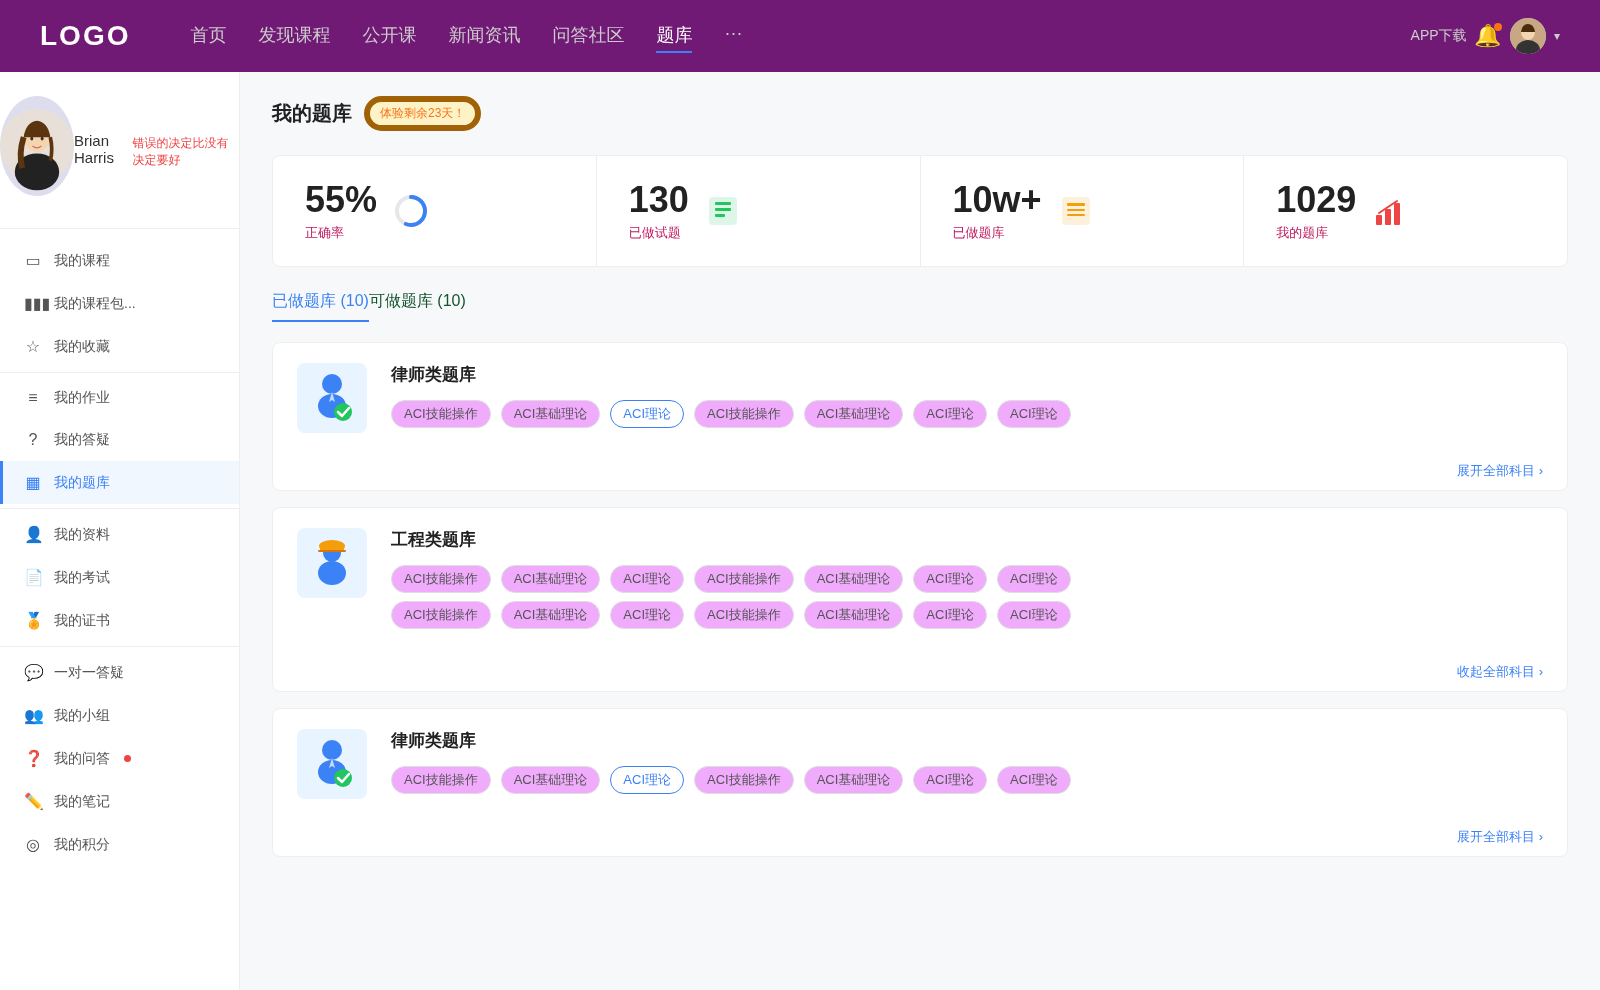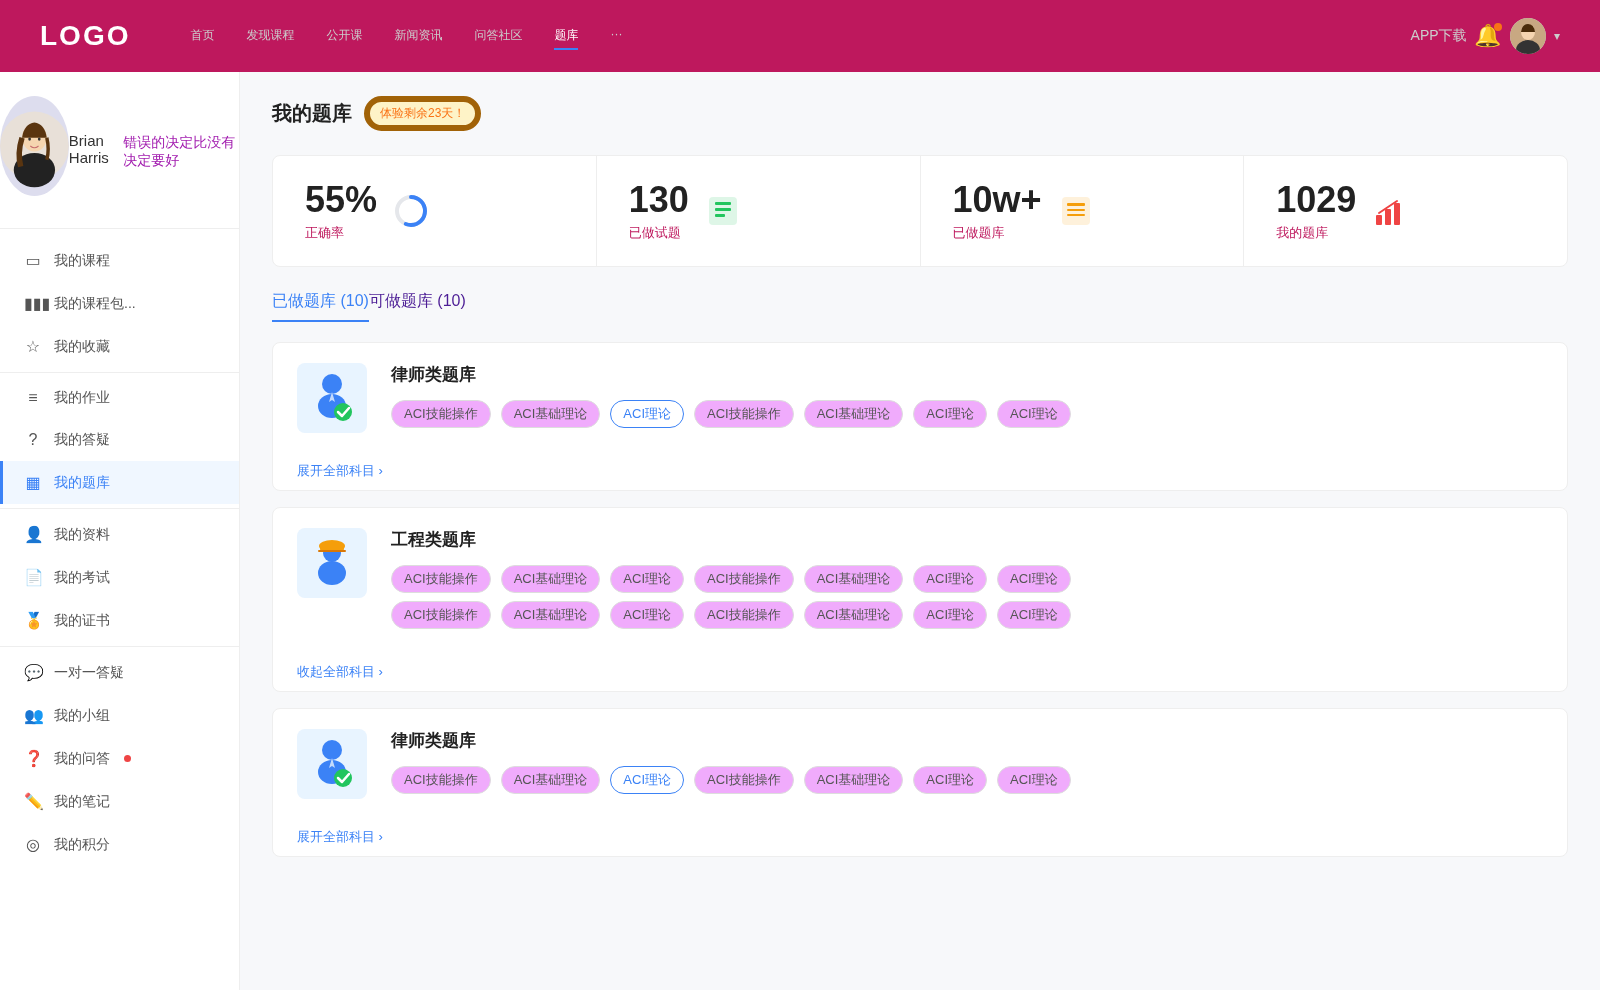--- a/index.html
+++ b/index.html
@@ -1,41 +1,41 @@
 <!DOCTYPE html>
 <html><head>
   <meta charset="utf-8">
   <style>
     * { margin: 0; padding: 0; box-sizing: border-box; }
     body { font-family: "PingFang SC", "Microsoft YaHei", sans-serif; background: #f5f5f5; width: 1600px; height: 990px; overflow: hidden; }
 
     
     .navbar {
-      background: #be185d;
+      background: #701a75;
       height: 72px;
       display: flex;
       align-items: center;
       padding: 0 40px;
       gap: 40px;
     }
     .nav-logo {
       color: #fff;
       font-size: 28px;
       font-weight: bold;
       letter-spacing: 2px;
       margin-right: 20px;
     }
     .nav-links {
       display: flex;
       gap: 32px;
       flex: 1;
     }
     .nav-link {
       color: #ccc;
-      font-size: 12px;
+      font-size: 18px;
       cursor: pointer;
       padding: 4px 0;
       text-align: center;
     }
     .nav-link.active {
       color: #fff;
       border-bottom: 2px solid #3b82f6;
     }
     .nav-right {
       display: flex;
@@ -104,22 +104,22 @@
       display: flex; align-items: center; justify-content: center;
     }
     .profile-avatar svg { width: 100px; height: 100px; }
     .profile-name {
       font-size: 15px;
       font-weight: 500;
       color: #333;
       margin-bottom: 6px;
     }
     .profile-motto {
-      font-size: 14px;
-      color: #a21caf;
+      font-size: 12px;
+      color: #ef4444;
     }
     .sidebar-menu {
       padding: 10px 0;
     }
     .sidebar-item {
       display: flex;
       align-items: center;
       padding: 12px 24px;
       cursor: pointer;
       font-size: 14px;
@@ -225,21 +225,21 @@
       flex-shrink: 0;
     }
 
     
     .tabs-row {
       display: flex;
       margin-bottom: 20px;
     }
     .tab {
       font-size: 16px;
-      color: #4c1d95;
+      color: #14532d;
       cursor: pointer;
       padding-bottom: 8px;
     }
     .tab.active {
       color: #3b82f6;
       border-bottom: 2px solid #3b82f6;
       font-weight: 500;
     }
 
     
@@ -284,21 +284,21 @@
       border: 1px solid #ddd;
       cursor: pointer;
       background: #f0abfc;
     }
     .tag.active-tag {
       color: #3b82f6;
       border-color: #3b82f6;
       background: #fff;
     }
     .card-footer {
-      text-align: left;
+      text-align: right;
       padding: 6px 24px 10px;
       font-size: 13px;
       color: #3b82f6;
       cursor: pointer;
     }
   </style>
 </head>
 <body>
 
 <nav class="navbar">

